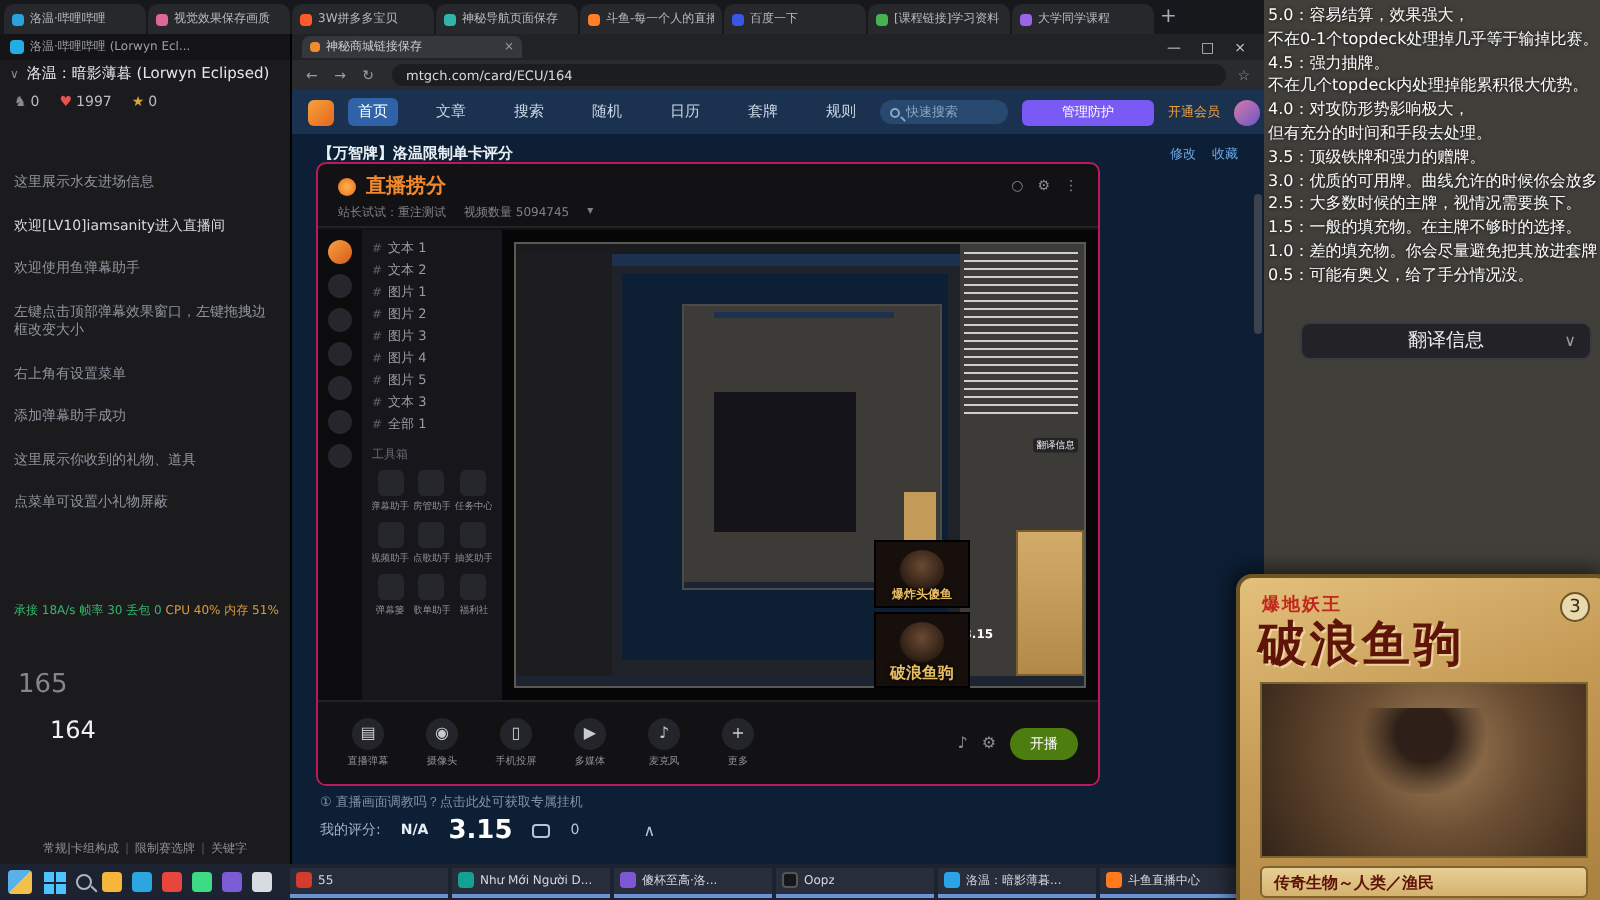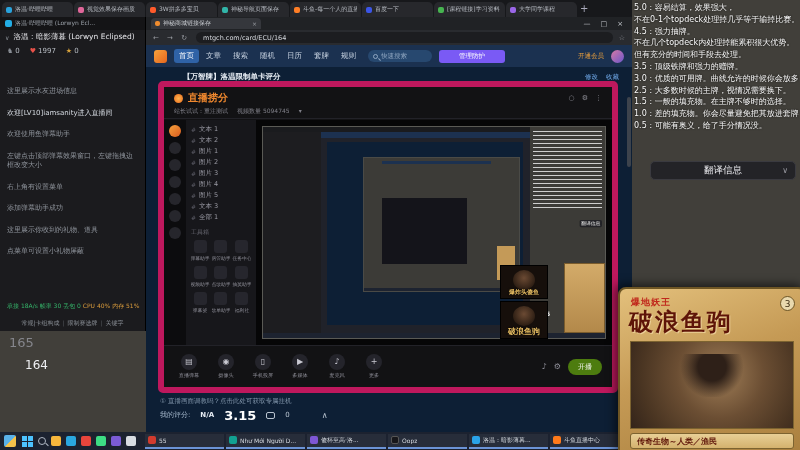--- a/index.html
+++ b/index.html
@@ -18,21 +18,21 @@
   .tabs-list div:nth-of-type(2) .fav{background:#e0669a}
   .tabs-list div:nth-of-type(3) .fav{background:#ff5a2b}
   .tabs-list div:nth-of-type(4) .fav{background:#31b5a9}
   .tabs-list div:nth-of-type(5) .fav{background:#ff7e26}
   .tabs-list div:nth-of-type(6) .fav{background:#3b55e6}
   .tabs-list div:nth-of-type(7) .fav{background:#46b450}
   .tabs-list div:nth-of-type(8) .fav{background:#9a66e8}
   .newtab{position:absolute;left:580px;top:3px;color:#aab;font-size:10px;}
 
   
-  .chat{position:absolute;left:0;top:17px;width:146px;height:314px;background:#1b1b1e;
+  .chat{position:absolute;left:0;top:17px;width:146px;height:415px;background:#1b1b1e;
     border-right:1px solid #000;z-index:1;}
   .chat-tabrow{height:13px;background:#141416;display:flex;align-items:center;gap:3px;padding:0 5px;}
   .bili-ico{width:7px;height:7px;background:#23ade5;border-radius:2px;flex:none;}
   .chat-tabrow .ctlab{font-size:6px;color:#9aa0a8;white-space:nowrap;overflow:hidden;}
   .chat-title{height:14px;display:flex;align-items:center;gap:4px;padding:0 5px;
     font-size:7.5px;color:#e6e6ea;white-space:nowrap;overflow:hidden;}
   .chat-title .chev{color:#8a8f96;font-size:6px;}
   .chat-stats{height:13px;display:flex;gap:10px;padding:0 7px;align-items:center;}
   .stat{display:flex;gap:2px;align-items:center;font-size:7px;color:#b7bcc3;}
   .stat .sico{color:#8a8f96;font-size:7px;}
@@ -61,43 +61,43 @@
   .bwin-tab .tlabel{font-size:6px;color:#c8cbd0;white-space:nowrap;overflow:hidden;flex:1;}
   .bwin-tab .tclose{font-size:6px;color:#9a9da3;}
   .bwin-controls{margin-left:auto;display:flex;gap:10px;color:#c2c5ca;font-size:7px;padding-right:4px;}
   .bwin-url{height:15px;background:#292b2f;display:flex;align-items:center;gap:6px;padding:0 7px;}
   .navbtns{color:#9a9da3;font-size:7px;letter-spacing:3px;white-space:nowrap;}
   .urlpill{flex:1;height:11px;background:#1c1d20;border-radius:6px;display:flex;align-items:center;
     padding:0 7px;font-size:6.5px;color:#d6d9de;}
   .star{color:#9a9da3;font-size:7px;}
   .sitenav{height:22px;background:#1b3150;display:flex;align-items:center;gap:7px;padding:0 8px;}
   .logo{width:13px;height:13px;background:linear-gradient(135deg,#f6a23c,#e5661e);border-radius:3px;flex:none;}
-  .nav-items{display:flex;gap:2px;align-items:center;}
+  .nav-items{display:flex;gap:14px;align-items:center;}
   .nav-item{font-size:7.5px;color:#c9d4e2;padding:2px 5px;border-radius:3px;white-space:nowrap;}
   .nav-items div:nth-of-type(1){background:#2f62a6;color:#fff;}
   .nav-search{width:64px;height:12px;background:#27486f;border-radius:6px;display:flex;
     align-items:center;padding:0 5px;gap:3px;flex:none;}
   .mag{width:5px;height:5px;border:1px solid #8fa6c0;border-radius:50%;position:relative;flex:none;}
   .mag::after{content:"";position:absolute;left:4px;top:4px;width:3px;height:1px;background:#8fa6c0;transform:rotate(45deg);}
   .nav-search input{background:transparent;border:none;outline:none;width:100%;
     font-size:6.5px;color:#cfe0f2;font-family:inherit;}
   .nav-search input::placeholder{color:#8fa6c0;}
   .nav-badge{font-size:6.5px;color:#fff;background:#7a5af5;border-radius:3px;padding:2px 20px;white-space:nowrap;}
   .nav-member{font-size:6.5px;color:#f0a23c;white-space:nowrap;margin-left:auto;}
   .nav-avatar{width:13px;height:13px;border-radius:50%;background:linear-gradient(135deg,#d77aa6,#6c56c9);flex:none;}
   .page{position:absolute;left:0;top:50px;right:0;bottom:0;background:#0d1f35;}
-  .page-head{height:20px;display:flex;align-items:center;gap:8px;padding:0 13px;margin-left:24px;}
+  .page-head{height:20px;display:flex;align-items:center;gap:8px;padding:0 13px;}
   .page-title{font-size:7.5px;color:#e8eef5;font-weight:bold;white-space:nowrap;}
   .page-links{margin-left:auto;display:flex;gap:8px;}
   .page-link{font-size:6.5px;color:#6fa8e8;}
   .page-scroll{position:absolute;right:1px;top:30px;width:4px;height:70px;background:#3d434c;border-radius:2px;}
 
   
-  .oopz{position:absolute;left:12px;top:14px;width:460px;height:312px;background:#121214;
-    border:6px solid #be185d;border-radius:5px;overflow:hidden;}
+  .oopz{position:absolute;left:12px;top:14px;width:392px;height:312px;background:#121214;
+    border:1px solid #be185d;border-radius:5px;overflow:hidden;}
   .oopz-head{height:32px;border-bottom:1px solid #222228;padding:4px 10px 0;}
   .oh-row1{display:flex;align-items:center;gap:5px;}
   .oopz-flame{width:9px;height:9px;border-radius:50%;background:radial-gradient(#ffb44d,#e86a1c);flex:none;}
   .oopz-title{color:#f0882e;font-size:10px;font-weight:bold;}
   .oh-icons{margin-left:auto;display:flex;gap:7px;color:#8a8a92;font-size:7px;}
   .oh-row2{display:flex;gap:9px;margin-top:2px;font-size:6px;color:#808089;white-space:nowrap;}
   .oopz-rail{position:absolute;left:0;top:33px;bottom:42px;width:22px;background:#0c0c0e;
     display:flex;flex-direction:column;align-items:center;padding-top:5px;gap:5px;}
   .srv{width:12px;height:12px;border-radius:50%;background:#26262c;flex:none;}
   .oopz-rail span:nth-of-type(1){background:linear-gradient(135deg,#f6a23c,#d85a1e);}
@@ -567,20 +567,21 @@
   <div class="guide">
 
       <div class="gline">5.0：容易结算，效果强大，</div>
 
       <div class="gline">不在0-1个topdeck处理掉几乎等于输掉比赛。</div>
 
       <div class="gline">4.5：强力抽牌。</div>
 
       <div class="gline">不在几个topdeck内处理掉能累积很大优势。</div>
 
+      <div class="gline">4.0：对攻防形势影响极大，</div>
 
       <div class="gline">但有充分的时间和手段去处理。</div>
 
       <div class="gline">3.5：顶级铁牌和强力的赠牌。</div>
 
       <div class="gline">3.0：优质的可用牌。曲线允许的时候你会放多张。</div>
 
       <div class="gline">2.5：大多数时候的主牌，视情况需要换下。</div>
 
 

